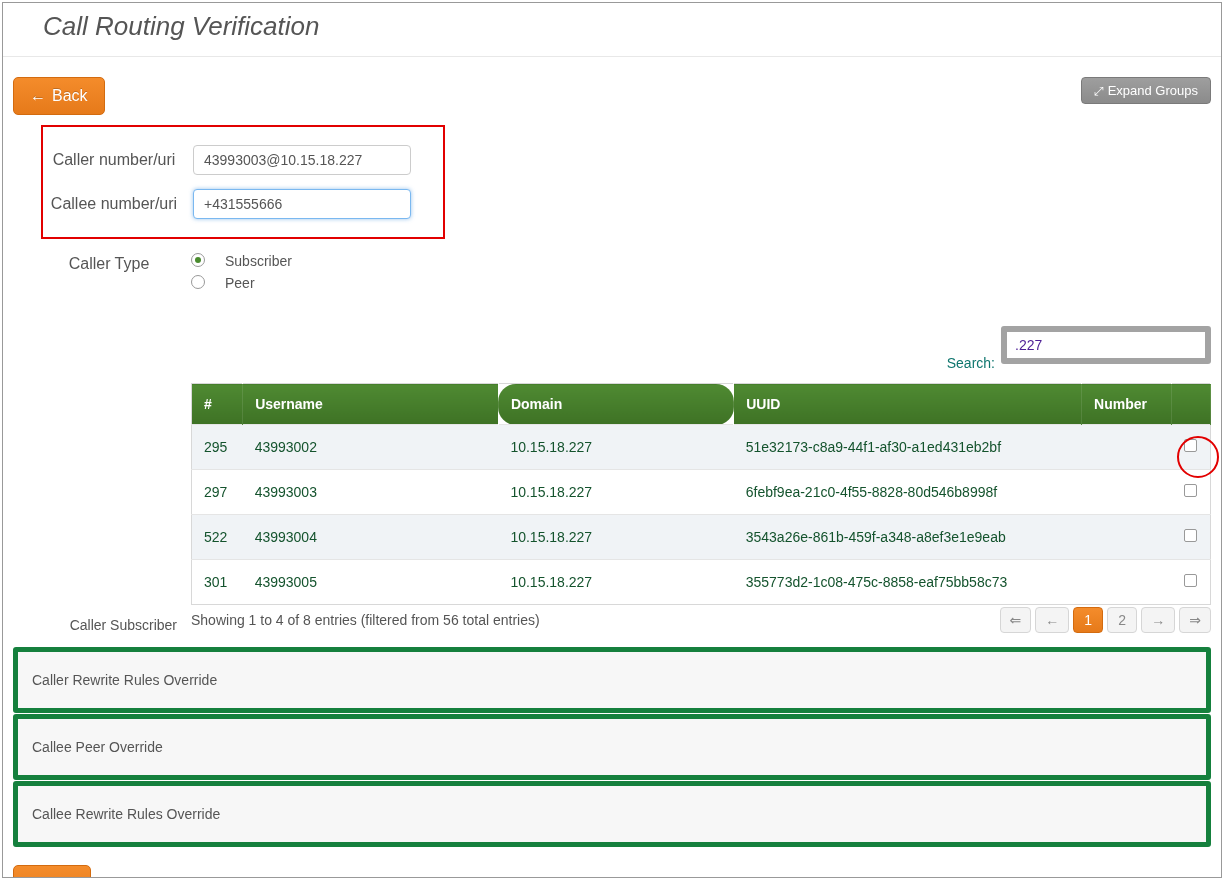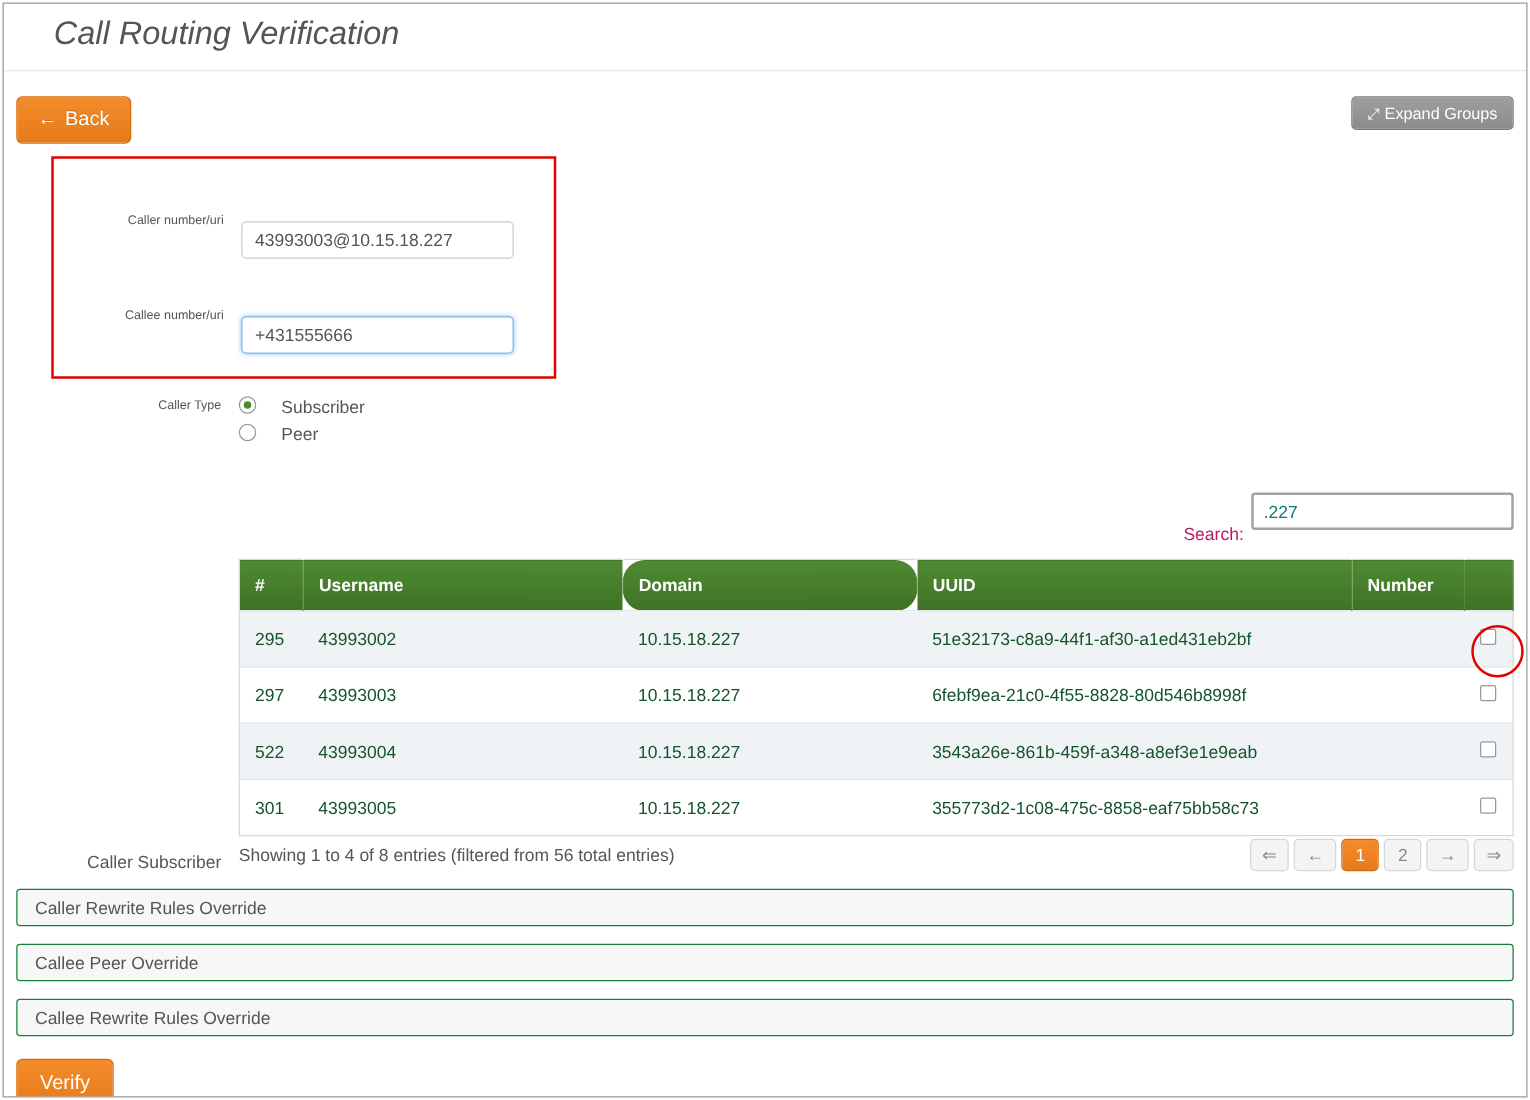--- a/index.html
+++ b/index.html
@@ -67,34 +67,33 @@
   width: 404px;
 }
 .form-row {
   display: flex;
   align-items: center;
   margin: 8px 0 14px 0;
 }
 .form-row:last-child { margin-bottom: 6px; }
 .form-label {
   width: 144px;
-  text-align: right;
+  text-align: center;
   padding-right: 14px;
   color: #555;
-  font-size: 10px;
+  font-size: 16px;
 }
 .text-input {
   width: 218px;
   padding: 6px 10px;
   border: 1px solid #ccc;
   border-radius: 4px;
   font-size: 14px;
   color: #555;
   background: #fff;
-  margin-top: 32px;
 }
 .text-input.focused {
   border-color: #7ab8f0;
   box-shadow: 0 0 4px rgba(110,170,230,.7);
   outline: none;
 }
 .caller-type-row {
   display: flex;
   align-items: flex-start;
   margin: 8px 0 22px 28px;
@@ -134,28 +133,28 @@
   padding-top: 4px;
   color: #555;
 }
 .table-area { flex: 1; }
 .search-row {
   display: flex;
   justify-content: flex-end;
   align-items: center;
   margin-bottom: 12px;
 }
-.search-row label { margin-right: 6px; color: #be185d; margin-top: 36px; }
+.search-row label { margin-right: 6px; color: #0f766e; margin-top: 36px; }
 .search-input {
   width: 210px;
   padding: 5px 8px;
-  border: 2px solid #a3a3a3;
+  border: 6px solid #a3a3a3;
   border-radius: 3px;
   font-size: 14px;
-  color: #0f766e;
+  color: #4c1d95;
 }
 table.data-table {
   width: 100%;
   border-collapse: collapse;
   border: 1px solid #d8d8d8;
 }
 table.data-table thead th {
   background: linear-gradient(#4f8a32, #3e7225);
   color: #fff;
   font-weight: 600;
@@ -212,25 +211,25 @@
 }
 .page-btn.active {
   background: linear-gradient(#f48c2b, #e67a1a);
   color: #fff;
   border-color: #d36b0f;
 }
 .accordion {
   margin-top: 14px;
 }
 .accordion-item {
-  border: 1px solid #15803d;
+  border: 5px solid #15803d;
   background: #f7f7f7;
   border-radius: 3px;
-  padding: 6px 14px;
-  margin-bottom: 14px;
+  padding: 20px 14px;
+  margin-bottom: 1px;
   color: #555;
   font-size: 14px;
 }
 .verify-row { margin-top: 18px; }
 .verify-btn {
   background: linear-gradient(#f48c2b, #e67a1a);
   color: #fff;
   border: 1px solid #d36b0f;
   border-radius: 5px;
   padding: 10px 18px;

